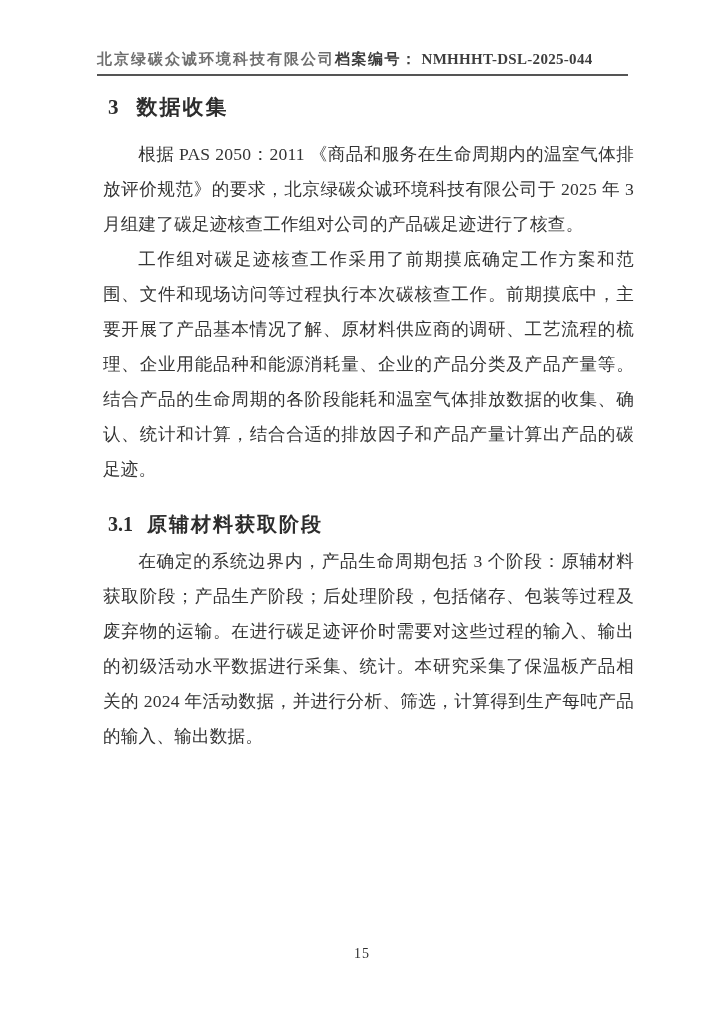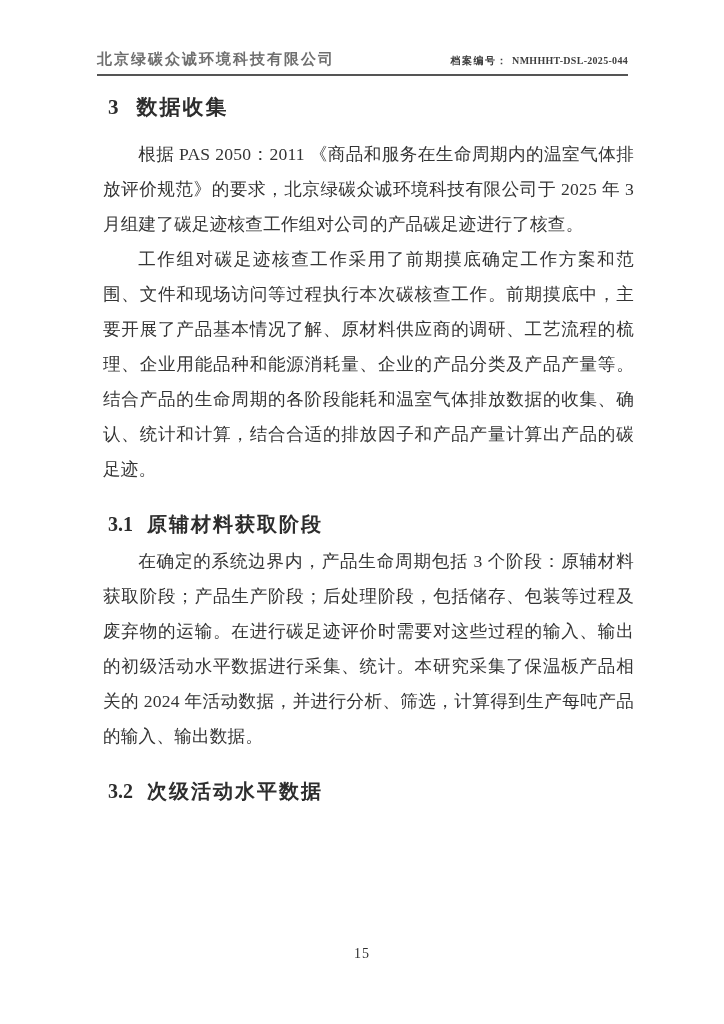--- a/index.html
+++ b/index.html
@@ -18,31 +18,30 @@
   }
   
   .header {
     position: absolute;
     top: 50px;
     left: 97px;
     width: 531px;
   }
   .header-row {
     display: flex;
-    justify-content: space-between;
     align-items: baseline;
   }
   .company {
     font-size: 15px;
     font-weight: bold;
     letter-spacing: 2px;
     color: #6f6f6f;
   }
   .file-no {
-    font-size: 10px;
+    font-size: 15px;
     font-weight: bold;
     color: #3e3e3e;
     letter-spacing: 0.3px;
   }
   .file-no .label { letter-spacing: 1.5px; margin-right: 4px; }
   .header-rule {
     margin-top: 5px;
     border-bottom: 2px solid #555555;
     width: 100%;
     height: 0;
@@ -117,23 +116,20 @@
     <p class="para after-h1">根据 PAS 2050：2011 《商品和服务在生命周期内的温室气体排放评价规范》的要求，北京绿碳众诚环境科技有限公司于 2025 年 3 月组建了碳足迹核查工作组对公司的产品碳足迹进行了核查。</p>
 
     <p class="para">工作组对碳足迹核查工作采用了前期摸底确定工作方案和范围、文件和现场访问等过程执行本次碳核查工作。前期摸底中，主要开展了产品基本情况了解、原材料供应商的调研、工艺流程的梳理、企业用能品种和能源消耗量、企业的产品分类及产品产量等。结合产品的生命周期的各阶段能耗和温室气体排放数据的收集、确认、统计和计算，结合合适的排放因子和产品产量计算出产品的碳足迹。</p>
 
     <h2 class="h2">
       <span class="num">3.1</span><span>原辅材料获取阶段</span>
     </h2>
 
     <p class="para">在确定的系统边界内，产品生命周期包括 3 个阶段：原辅材料获取阶段；产品生产阶段；后处理阶段，包括储存、包装等过程及废弃物的运输。在进行碳足迹评价时需要对这些过程的输入、输出的初级活动水平数据进行采集、统计。本研究采集了保温板产品相关的 2024 年活动数据，并进行分析、筛选，计算得到生产每吨产品的输入、输出数据。</p>
 
-    <h2 class="h2">
-      <span class="num">3.2</span><span>次级活动水平数据</span>
-    </h2>
 
 
   </main>
 
   <footer class="footer">
     <span class="page-number">15</span>
   </footer>
 
 </div>
 

